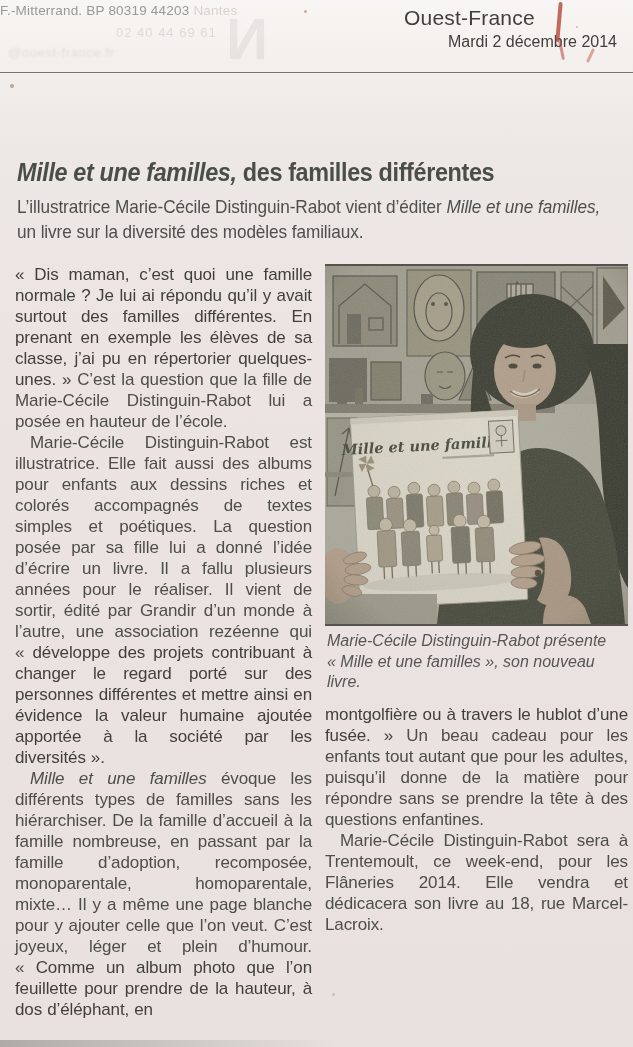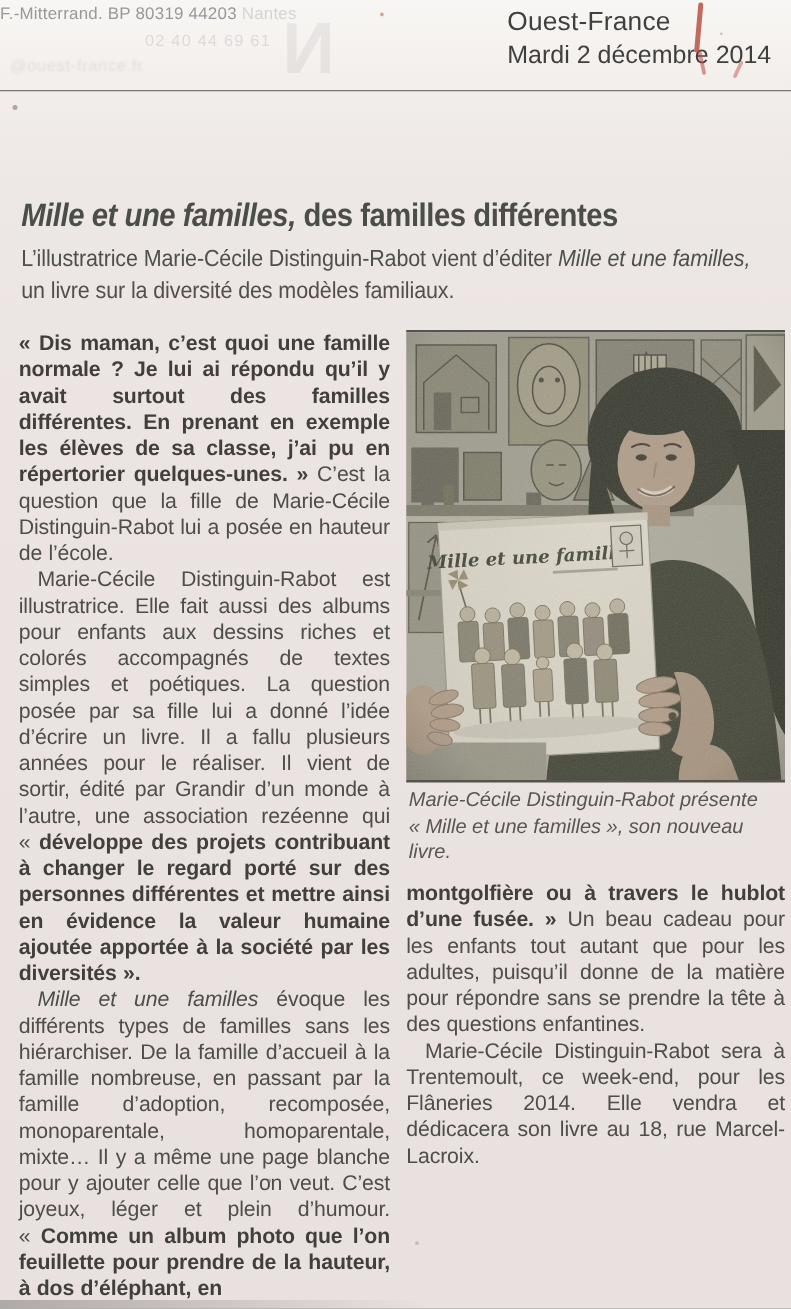--- a/index.html
+++ b/index.html
@@ -13,41 +13,41 @@
   .address{position:absolute;top:3px;left:0;font-size:13.5px;letter-spacing:.2px;white-space:nowrap;}
   .addr-main{color:#98979a;}
   .addr-fade{color:#d6d3d1;}
   .faded-line{position:absolute;white-space:nowrap;}
   .phone{top:25px;left:100px;font-size:13px;color:#c9c6c9;opacity:.55;filter:blur(.6px);letter-spacing:1px;margin-left:16px;}
   .email{top:45px;left:8px;font-size:13px;color:#ccc9cc;opacity:.5;filter:blur(.9px);letter-spacing:.6px;}
   .ghost-n{position:absolute;top:10px;left:226px;font-size:58px;font-weight:bold;
     color:rgba(110,112,122,.10);transform:scaleX(-1);line-height:1;}
   .mast-right{position:absolute;top:6px;right:16px;text-align:left;color:#403f3d;}
   .paper-name{font-size:21px;letter-spacing:.2px;}
-  .issue-date{font-size:20px;margin-top:3px;}
+  .issue-date{font-size:16px;margin-top:3px;margin-left:44px;}
   .red-mark{position:absolute;background:#b5473a;border-radius:2px;}
   .red-v{left:557px;top:2px;width:3.5px;height:40px;transform:rotate(5deg);opacity:.8;}
   .red-v2{left:560px;top:40px;width:3px;height:20px;transform:rotate(-12deg);opacity:.55;}
   .red-d{left:589px;top:48px;width:3px;height:15px;transform:rotate(25deg);opacity:.5;background:#c35a47;}
   
   .headline{margin:84px 10px 0 17px;font-size:26px;font-weight:700;color:#4a4e49;
     letter-spacing:-.4px;line-height:1.2;white-space:nowrap;
     transform:scaleX(.9);transform-origin:0 50%;}
   .headline em{font-style:italic;}
   .standfirst{margin:6px 0 0 17px;width:650px;font-size:18.5px;line-height:25px;color:#4f4f4d;
     letter-spacing:-.1px;transform:scaleX(.93);transform-origin:0 0;}
   .standfirst em{font-style:italic;}
   
   .columns{display:flex;gap:13px;margin:20px 5px 0 15px;align-items:flex-start;}
   .col-left{width:297px;}
   .col-right{width:303px;}
   .para{margin:0;font-size:17px;line-height:21px;text-align:justify;color:#4d4d4a;
     letter-spacing:-.1px;word-spacing:.4px;hyphens:auto;-webkit-hyphens:auto;}
   .para.indent{text-indent:15px;}
-  .para strong{font-weight:700;color:#413f3c;}
+  .para strong{font-weight:400;color:#413f3c;}
   .para em{font-style:italic;}
   
   .photo{width:303px;height:362px;margin:0;position:relative;
     border-top:2px solid #55534b;border-bottom:2px solid #55534b;box-sizing:border-box;}
   .photo svg{display:block;width:100%;height:100%;}
   .caption{margin:5px 2px 11px 2px;font-style:italic;font-size:16px;line-height:20.5px;color:#565654;}
   
   .speck{position:absolute;border-radius:50%;background:#8a6a4e;}
   .s1{left:10px;top:84px;width:4px;height:4px;opacity:.55;}
   .s2{left:214px;top:943px;width:3px;height:3px;opacity:.5;}

